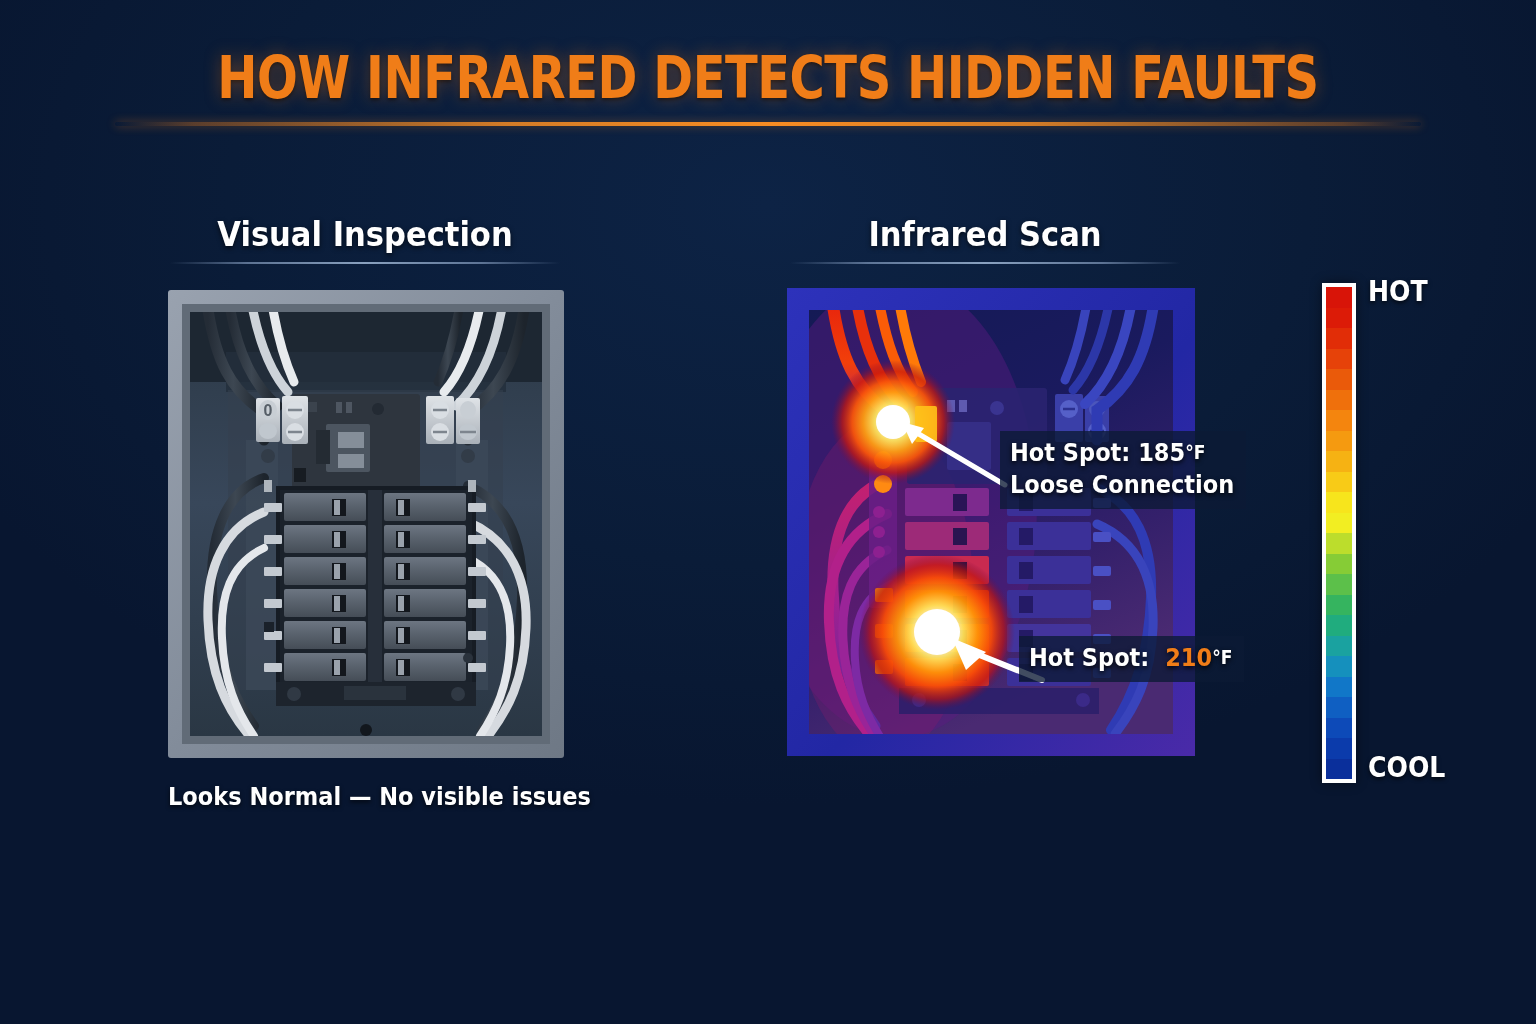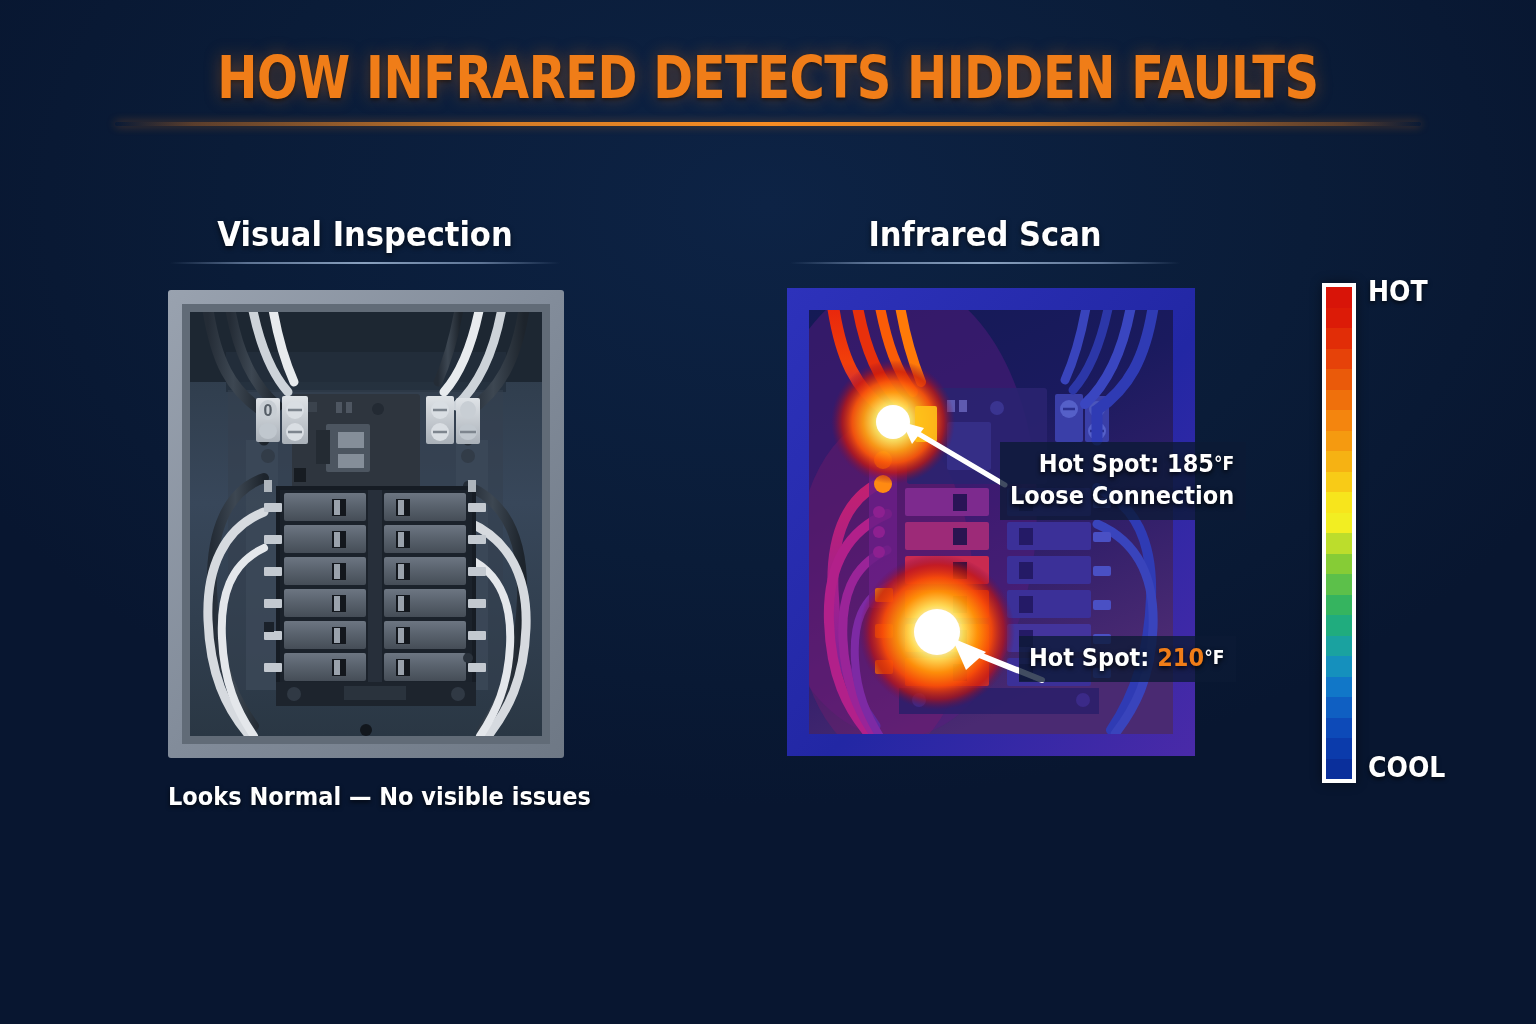--- a/index.html
+++ b/index.html
@@ -79,23 +79,23 @@
     background:rgba(12,26,52,0.78);
     padding:6px 12px 8px 10px;
     font-family:"Liberation Sans Narrow","DejaVu Sans Condensed","Liberation Sans",sans-serif;
     font-weight:bold;
     color:#ffffff;
     font-size:25px;
     line-height:1.28;
     white-space:nowrap;
     text-shadow:0 2px 5px rgba(0,0,0,0.9);
   }
-  .annot .hot { color:#f07d18; }
+  .annot .hot { color:#f07d18;margin-left:8px; }
   .annot .deg { font-size:19px; vertical-align:2px; }
-  #annot-1 { left:1000px; top:442px;text-align:right; }
+  #annot-1 { left:1000px; top:431px; }
   #annot-2 { left:1019px; top:636px; }
   
   .legend { position:absolute; left:1322px; top:283px; width:150px; height:500px;padding-left:36px; }
   .legend-bar {
     position:absolute; left:0; top:0; width:34px; height:500px;
     border:4px solid #ffffff;
     display:flex; flex-direction:column;
     box-shadow:0 0 12px rgba(0,0,0,0.45);
   }
   .legend-bar i { display:block; flex:1 1 auto; width:100%; }

